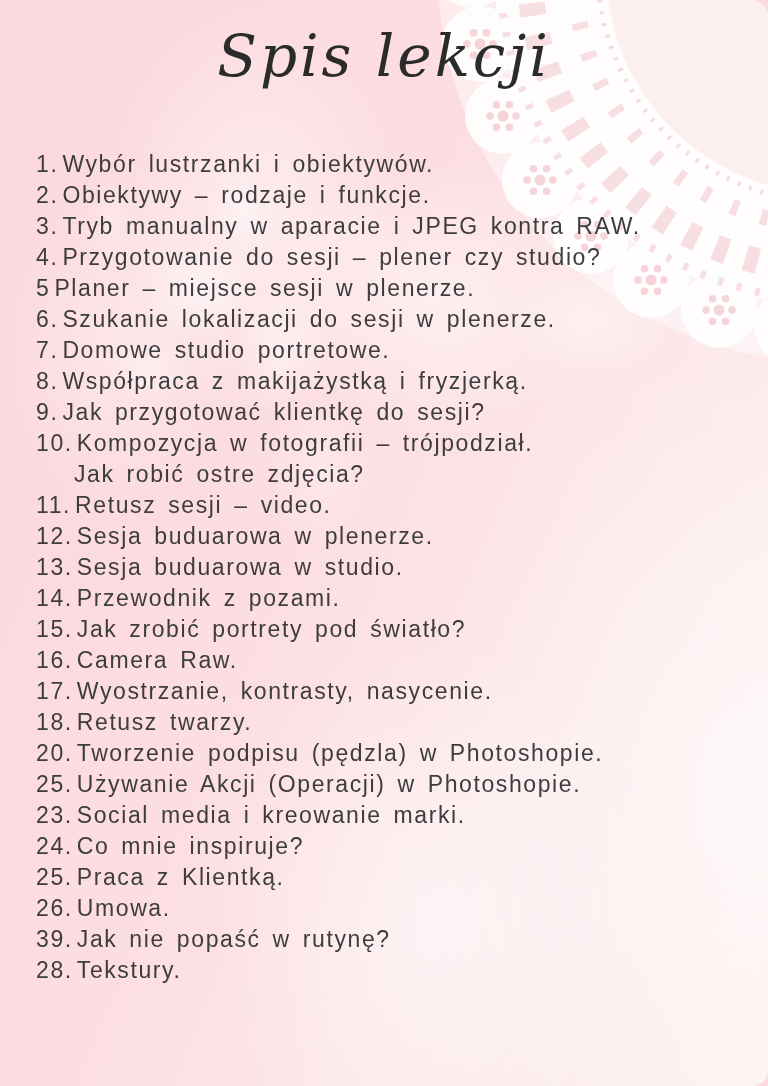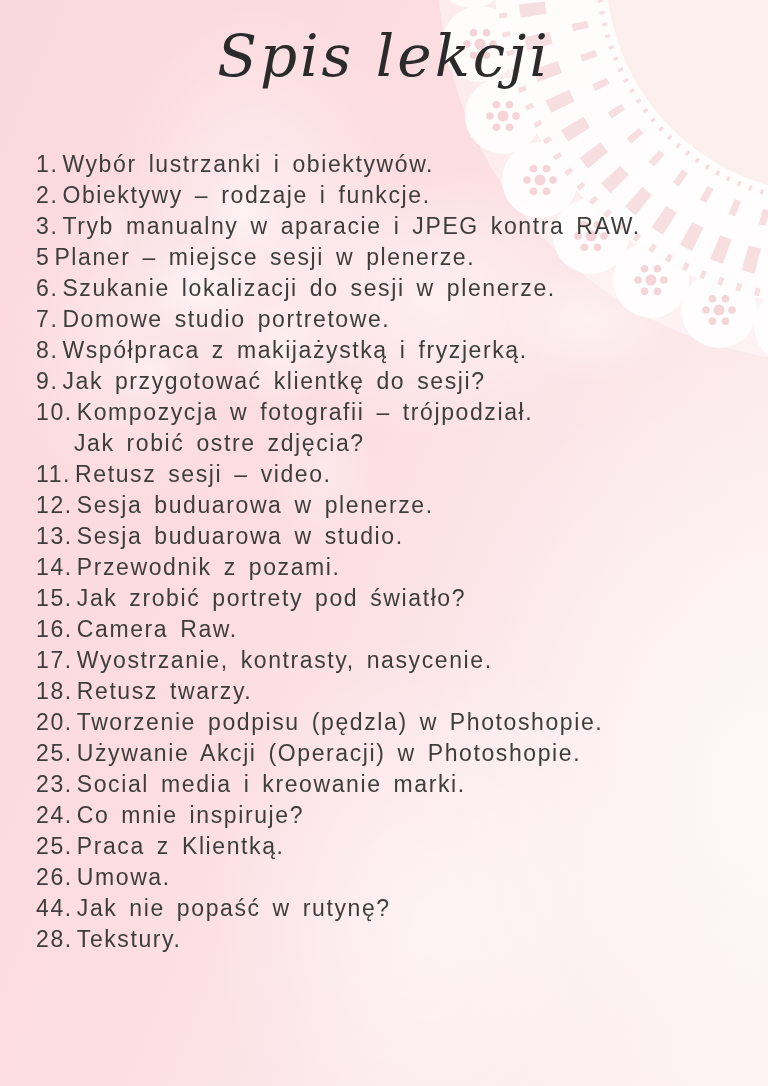--- a/index.html
+++ b/index.html
@@ -13,20 +13,21 @@
     overflow: hidden;
     font-family: "Liberation Sans", sans-serif;
     background:
       radial-gradient(ellipse 240px 190px at 430px 300px, rgba(255,255,255,.50), rgba(255,255,255,0) 72%),
       radial-gradient(ellipse 220px 300px at 255px 215px, rgba(255,255,255,.48), rgba(255,255,255,0) 70%),
       radial-gradient(ellipse 170px 240px at 120px 340px, rgba(255,255,255,.32), rgba(255,255,255,0) 70%),
       radial-gradient(ellipse 120px 90px at 590px 320px, rgba(255,255,255,.45), rgba(255,255,255,0) 70%),
       radial-gradient(ellipse 300px 400px at 430px 920px, rgba(255,255,255,.52), rgba(255,255,255,0) 72%),
       radial-gradient(ellipse 430px 560px at 760px 780px, rgba(255,254,254,.62), rgba(255,255,255,0) 78%),
       linear-gradient(112deg, #fbd8dd 0%, #fcdde1 40%, #fce8ea 68%, #fdf2f1 100%);
+    border-radius: 16px;
   }
 
   
   .watermark {
     position: absolute;
     left: 0; top: 40px;
     width: 480px; height: 560px;
     pointer-events: none;
     background:
       radial-gradient(ellipse 90px 70px at 200px 250px, rgba(255,255,255,.55), rgba(255,255,255,0) 70%),
@@ -125,20 +126,21 @@
       <use href="#fl" transform="translate(232,44)"></use>
     </g>
   </svg>
 
   <h1 class="title">Spis lekcji</h1>
 
   <div class="lesson-list">
       <div class="row"><span class="num">1.</span><span class="txt">Wybór lustrzanki i obiektywów.</span></div>
       <div class="row"><span class="num">2.</span><span class="txt">Obiektywy – rodzaje i funkcje.</span></div>
       <div class="row"><span class="num">3.</span><span class="txt">Tryb manualny w aparacie i JPEG kontra RAW.</span></div>
+      <div class="row"><span class="num">4.</span><span class="txt">Przygotowanie do sesji – plener czy studio?</span></div>
       <div class="row"><span class="num">5</span><span class="txt">Planer – miejsce sesji w plenerze.</span></div>
       <div class="row"><span class="num">6.</span><span class="txt">Szukanie lokalizacji do sesji w plenerze.</span></div>
       <div class="row"><span class="num">7.</span><span class="txt">Domowe studio portretowe.</span></div>
       <div class="row"><span class="num">8.</span><span class="txt">Współpraca z makijażystką i fryzjerką.</span></div>
       <div class="row"><span class="num">9.</span><span class="txt">Jak przygotować klientkę do sesji?</span></div>
       <div class="row"><span class="num">10.</span><span class="txt">Kompozycja w fotografii – trójpodział.</span></div>
       <div class="row sub">Jak robić ostre zdjęcia?</div>
       <div class="row"><span class="num">11.</span><span class="txt">Retusz sesji – video.</span></div>
       <div class="row"><span class="num">12.</span><span class="txt">Sesja buduarowa w plenerze.</span></div>
       <div class="row"><span class="num">13.</span><span class="txt">Sesja buduarowa w studio.</span></div>
@@ -146,17 +148,17 @@
       <div class="row"><span class="num">15.</span><span class="txt">Jak zrobić portrety pod światło?</span></div>
       <div class="row"><span class="num">16.</span><span class="txt">Camera Raw.</span></div>
       <div class="row"><span class="num">17.</span><span class="txt">Wyostrzanie, kontrasty, nasycenie.</span></div>
       <div class="row"><span class="num">18.</span><span class="txt">Retusz twarzy.</span></div>
       <div class="row"><span class="num">20.</span><span class="txt">Tworzenie podpisu (pędzla) w Photoshopie.</span></div>
       <div class="row"><span class="num">25.</span><span class="txt">Używanie Akcji (Operacji) w Photoshopie.</span></div>
       <div class="row"><span class="num">23.</span><span class="txt">Social media i kreowanie marki.</span></div>
       <div class="row"><span class="num">24.</span><span class="txt">Co mnie inspiruje?</span></div>
       <div class="row"><span class="num">25.</span><span class="txt">Praca z Klientką.</span></div>
       <div class="row"><span class="num">26.</span><span class="txt">Umowa.</span></div>
-      <div class="row"><span class="num">44.</span><span class="txt">Jak nie popaść w rutynę?</span></div>
+      <div class="row"><span class="num">39.</span><span class="txt">Jak nie popaść w rutynę?</span></div>
       <div class="row"><span class="num">28.</span><span class="txt">Tekstury.</span></div>
     </div>
 
 </div>
 
 </body></html>

